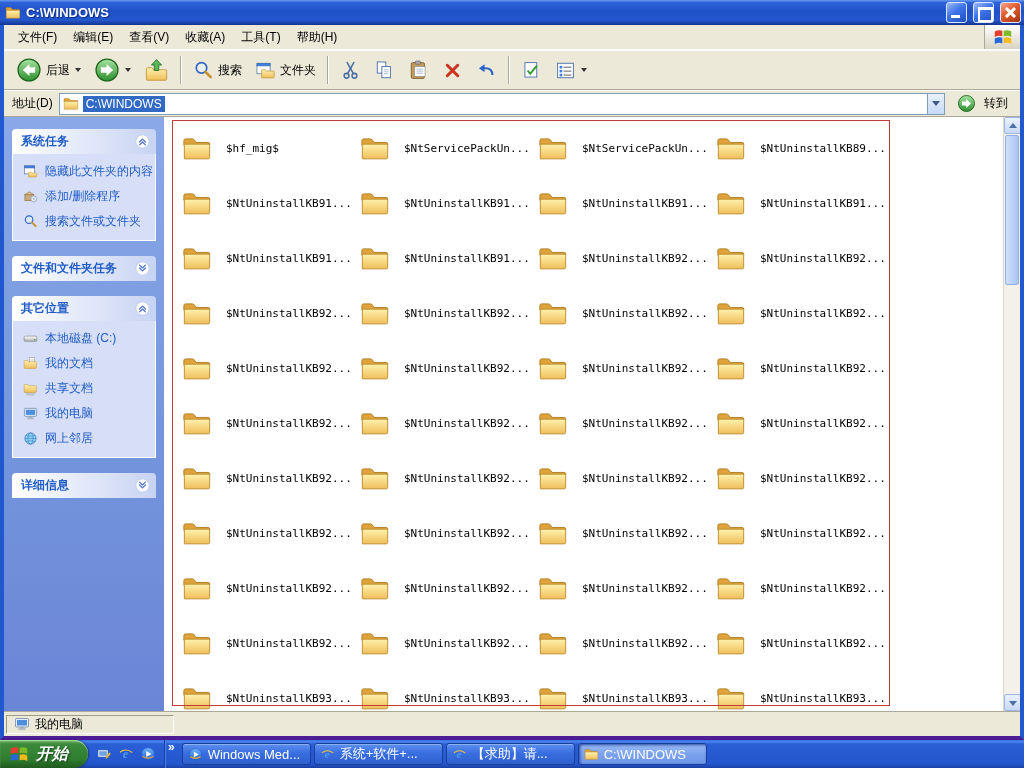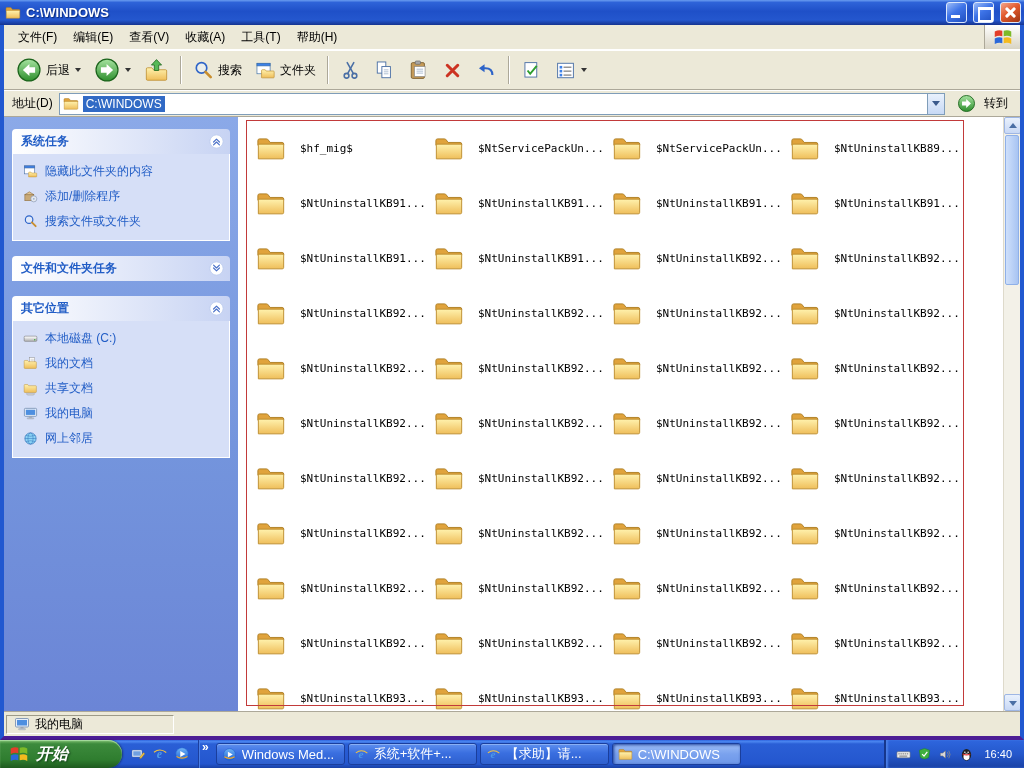--- a/index.html
+++ b/index.html
@@ -49,21 +49,21 @@
   .addr-combo .icw{width:16px;height:16px;}
   .addr-text{background:#316AC5;color:#fff;padding:1px 3px;font-size:12px;white-space:nowrap;}
   .addr-drop{margin-left:auto;width:17px;height:20px;background:linear-gradient(180deg,#E9F1FC,#C7D9F5);border-left:1px solid #7F9DB9;
     display:flex;align-items:center;justify-content:center;cursor:pointer;}
   .addr-drop::after{content:"";width:0;height:0;border-left:4px solid transparent;border-right:4px solid transparent;border-top:5px solid #3A5A8C;}
   .go-btn{display:flex;align-items:center;gap:8px;padding:0 6px;height:24px;cursor:pointer;}
   .go-btn .icw{width:19px;height:19px;}
 
   
   .main{flex:1;display:flex;min-height:0;}
-  .sidebar{width:234px;flex:none;padding:12px 8px;overflow:hidden;
+  .sidebar{width:160px;flex:none;padding:12px 8px;overflow:hidden;
     background:linear-gradient(180deg,#8BA9E8 0%,#7495DD 55%,#6B85D6 100%);}
   .panel{margin-bottom:15px;}
   .panel-h{height:25px;background:linear-gradient(90deg,#FFFFFF 0%,#C7D3F3 100%);border-radius:4px 4px 0 0;
     display:flex;align-items:center;justify-content:space-between;padding:0 5px 0 9px;cursor:pointer;}
   .panel-t{color:#215DC6;font-weight:bold;font-size:12px;}
   .panel-h .icw{width:17px;height:17px;}
   .panel-b{background:#D6DFF7;border:1px solid #FFFFFF;border-top:none;padding:9px 6px 10px 10px;display:flex;flex-direction:column;gap:8px;}
   .panel-item{display:flex;align-items:center;gap:7px;cursor:pointer;}
   .panel-item .icw{width:15px;height:15px;}
   .pi-label{color:#215DC6;font-size:12px;white-space:nowrap;}
@@ -89,21 +89,21 @@
   
   .statusbar{height:25px;flex:none;background:#ECE9D8;border-top:1px solid #ACA899;display:flex;align-items:center;gap:3px;padding:2px 2px;}
   .sb-cell{height:19px;display:flex;align-items:center;gap:5px;padding:0 7px;border:1px solid;border-color:#9D9A87 #FFFFFF #FFFFFF #9D9A87;}
   .sb-left{flex:1;}
   .sb-right{width:168px;}
   .sb-cell .icw{width:16px;height:16px;}
 
   
   .taskbar{position:absolute;left:0;right:0;bottom:0;height:28px;display:flex;align-items:stretch;
     background:linear-gradient(180deg,#3168E0 0%,#4A85F0 6%,#2A5FD6 14%,#2456CE 85%,#1941A5 100%);}
-  .start-btn{flex:none;width:122px;display:flex;align-items:center;gap:6px;padding:0 16px 0 8px;cursor:pointer;
+  .start-btn{flex:none;width:88px;display:flex;align-items:center;gap:6px;padding:0 16px 0 8px;cursor:pointer;
     border-radius:0 14px 14px 0;
     background:linear-gradient(180deg,#7FC070 0%,#3C8A3C 14%,#2F7D2F 70%,#1E5A1E 100%);
     box-shadow:inset 0 1px 1px #A8DCA0, 1px 0 2px rgba(0,0,0,.4);}
   .start-btn .icw{width:22px;height:22px;}
   .start-label{color:#fff;font-weight:bold;font-style:italic;font-size:16px;text-shadow:1px 1px 2px #14401A;}
   .quick{display:flex;align-items:center;gap:2px;padding:0 6px;border-right:1px solid #1C3F9E;box-shadow:1px 0 0 #4A7FE8;}
   .ql-btn{width:20px;height:22px;display:flex;align-items:center;justify-content:center;cursor:pointer;}
   .ql-btn .icw{width:16px;height:16px;}
   .ql-more{color:#fff;font-weight:bold;padding:0 3px;cursor:pointer;}
   .tasks{display:flex;align-items:center;gap:3px;padding:0 4px;flex:1;min-width:0;}
@@ -556,20 +556,30 @@
                 <div class="panel-item" data-name="task-link">
                   <span class="icw" data-name="network-icon">
                     <svg class="ic">
                       <use href="#network-icon"></use>
                     </svg>
                   </span>
                   <span class="pi-label" data-name="task-link-label">网上邻居</span>
                 </div>
               </div>
             </div>
+            <div class="panel collapsed" data-name="sidebar-panel-3">
+              <div class="panel-h" data-name="panel-header">
+                <span class="panel-t" data-name="panel-title">详细信息</span>
+                <span class="icw chev" data-name="chevron-down-icon">
+                  <svg class="ic">
+                    <use href="#chevron-down-icon"></use>
+                  </svg>
+                </span>
+              </div>
+            </div>
           </div>
         <div class="content" data-name="file-list-view">
           <div class="file-grid" data-name="file-grid">
               <div class="file-item" data-name="file-item">
                 <span class="icw" data-name="folder-icon">
                   <svg class="ic">
                     <use href="#folder-icon"></use>
                   </svg>
                 </span>
                 <span class="file-label" data-name="file-name">$hf_mig$</span>
@@ -1002,40 +1012,15 @@
         </div>
         <div class="task active" data-name="taskbar-task-3">
           <span class="icw" data-name="folder-icon">
             <svg class="ic">
               <use href="#folder-icon"></use>
             </svg>
           </span>
           <span class="task-label" data-name="task-label">C:\WINDOWS</span>
         </div>
       </div>
-    <div class="tray" data-name="system-tray">
-      <span class="tray-icons" style="display:flex;gap:6px;align-items:center" data-name="tray-icons">
-          <span class="icw tray-ic" data-name="keyboard-icon">
-            <svg class="ic">
-              <use href="#keyboard-icon"></use>
-            </svg>
-          </span>
-          <span class="icw tray-ic" data-name="antivirus-icon">
-            <svg class="ic">
-              <use href="#antivirus-icon"></use>
-            </svg>
-          </span>
-          <span class="icw tray-ic" data-name="volume-icon">
-            <svg class="ic">
-              <use href="#volume-icon"></use>
-            </svg>
-          </span>
-          <span class="icw tray-ic" data-name="qq-icon">
-            <svg class="ic">
-              <use href="#qq-icon"></use>
-            </svg>
-          </span>
-        </span>
-      <span class="clock" data-name="taskbar-clock">16:40</span>
-    </div>
   </div>
 
 </div>
 
 </body></html>

